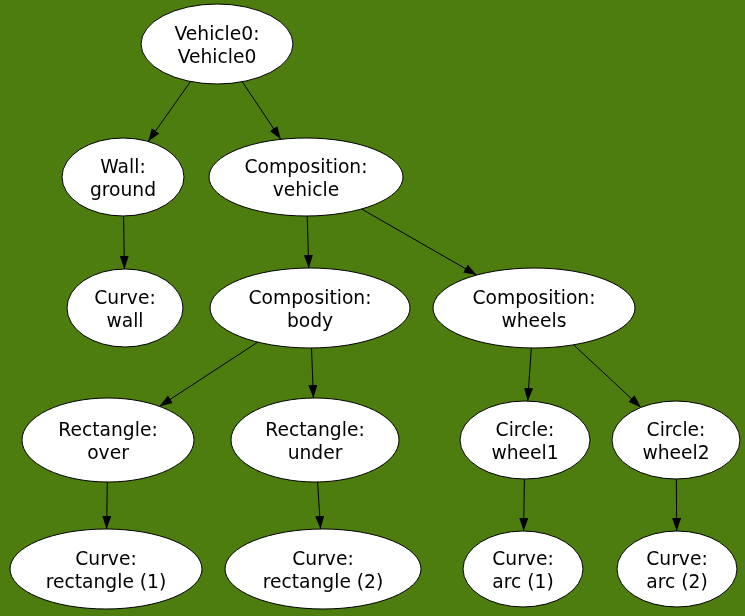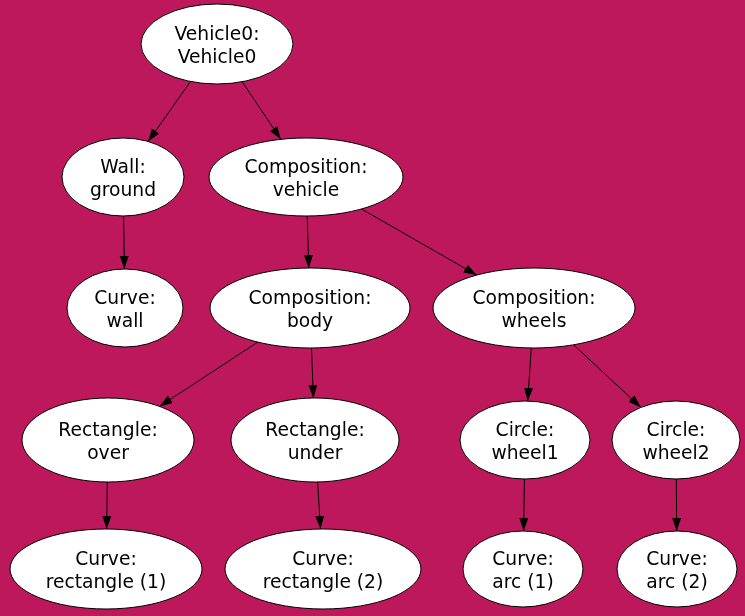--- a/index.html
+++ b/index.html
@@ -3,21 +3,21 @@
 <meta charset="utf-8">
 <style>
   html, body {
     margin: 0;
     padding: 0;
     background: #ffffff;
   }
   .graph-page {
     width: 745px;
     height: 616px;
-    background: #be185d;
+    background: #4d7c0f;
     position: relative;
     overflow: hidden;
   }
   svg.graph {
     display: block;
     width: 745px;
     height: 616px;
   }
   .node-ellipse {
     fill: #ffffff;

